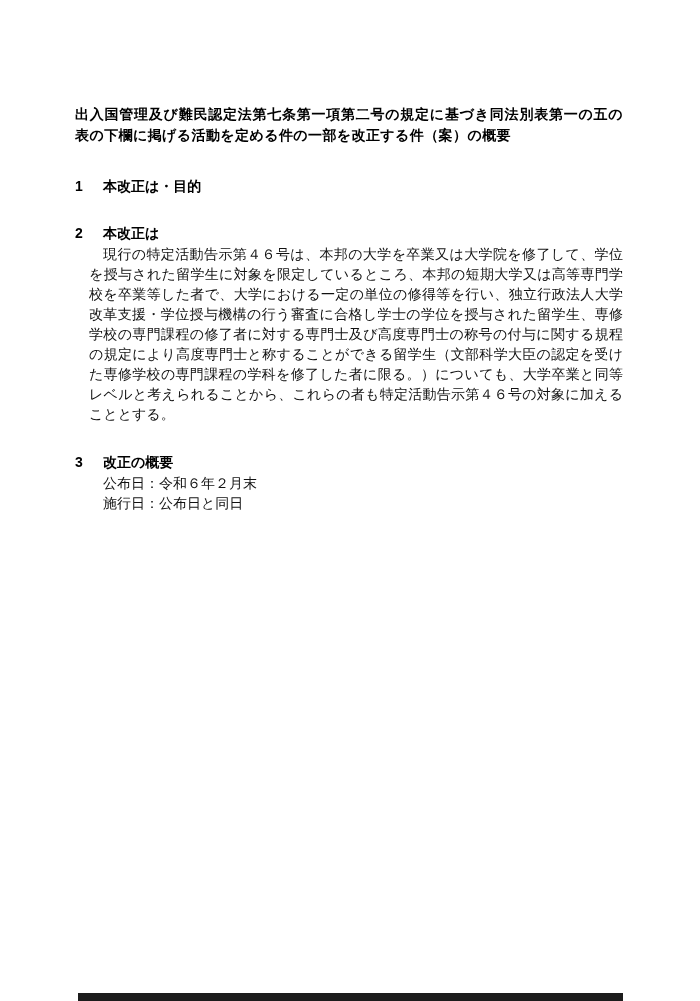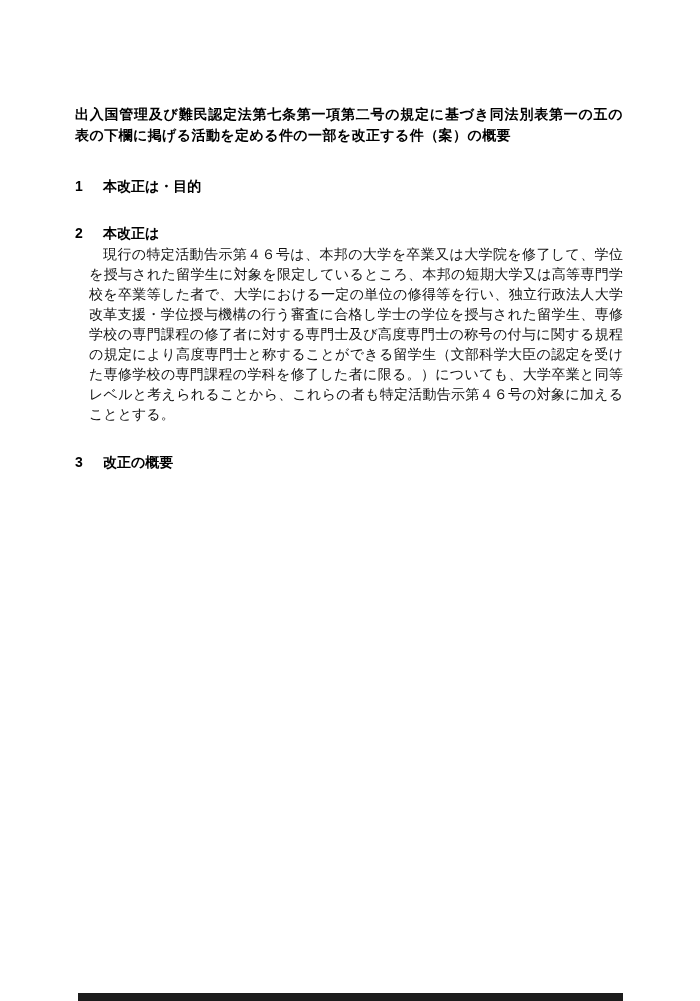--- a/index.html
+++ b/index.html
@@ -99,17 +99,21 @@
     <div class="sec-body">
       <p class="para">現行の特定活動告示第４６号は、本邦の大学を卒業又は大学院を修了して、学位を授与された留学生に対象を限定しているところ、本邦の短期大学又は高等専門学校を卒業等した者で、大学における一定の単位の修得等を行い、独立行政法人大学改革支援・学位授与機構の行う審査に合格し学士の学位を授与された留学生、専修学校の専門課程の修了者に対する専門士及び高度専門士の称号の付与に関する規程の規定により高度専門士と称することができる留学生（文部科学大臣の認定を受けた専修学校の専門課程の学科を修了した者に限る。）についても、大学卒業と同等レベルと考えられることから、これらの者も特定活動告示第４６号の対象に加えることとする。</p>
     </div>
   </section>
 
   <section class="section">
     <div class="sec-heading">
       <span class="sec-num">3</span>
       <span class="sec-title">改正の概要</span>
     </div>
+    <div class="sec-body">
+      <p class="plain-line">公布日：令和６年２月末</p>
+      <p class="plain-line">施行日：公布日と同日</p>
+    </div>
   </section>
 
 </div>
 
 <div class="bottom-bar"></div>
 
 </body></html>

